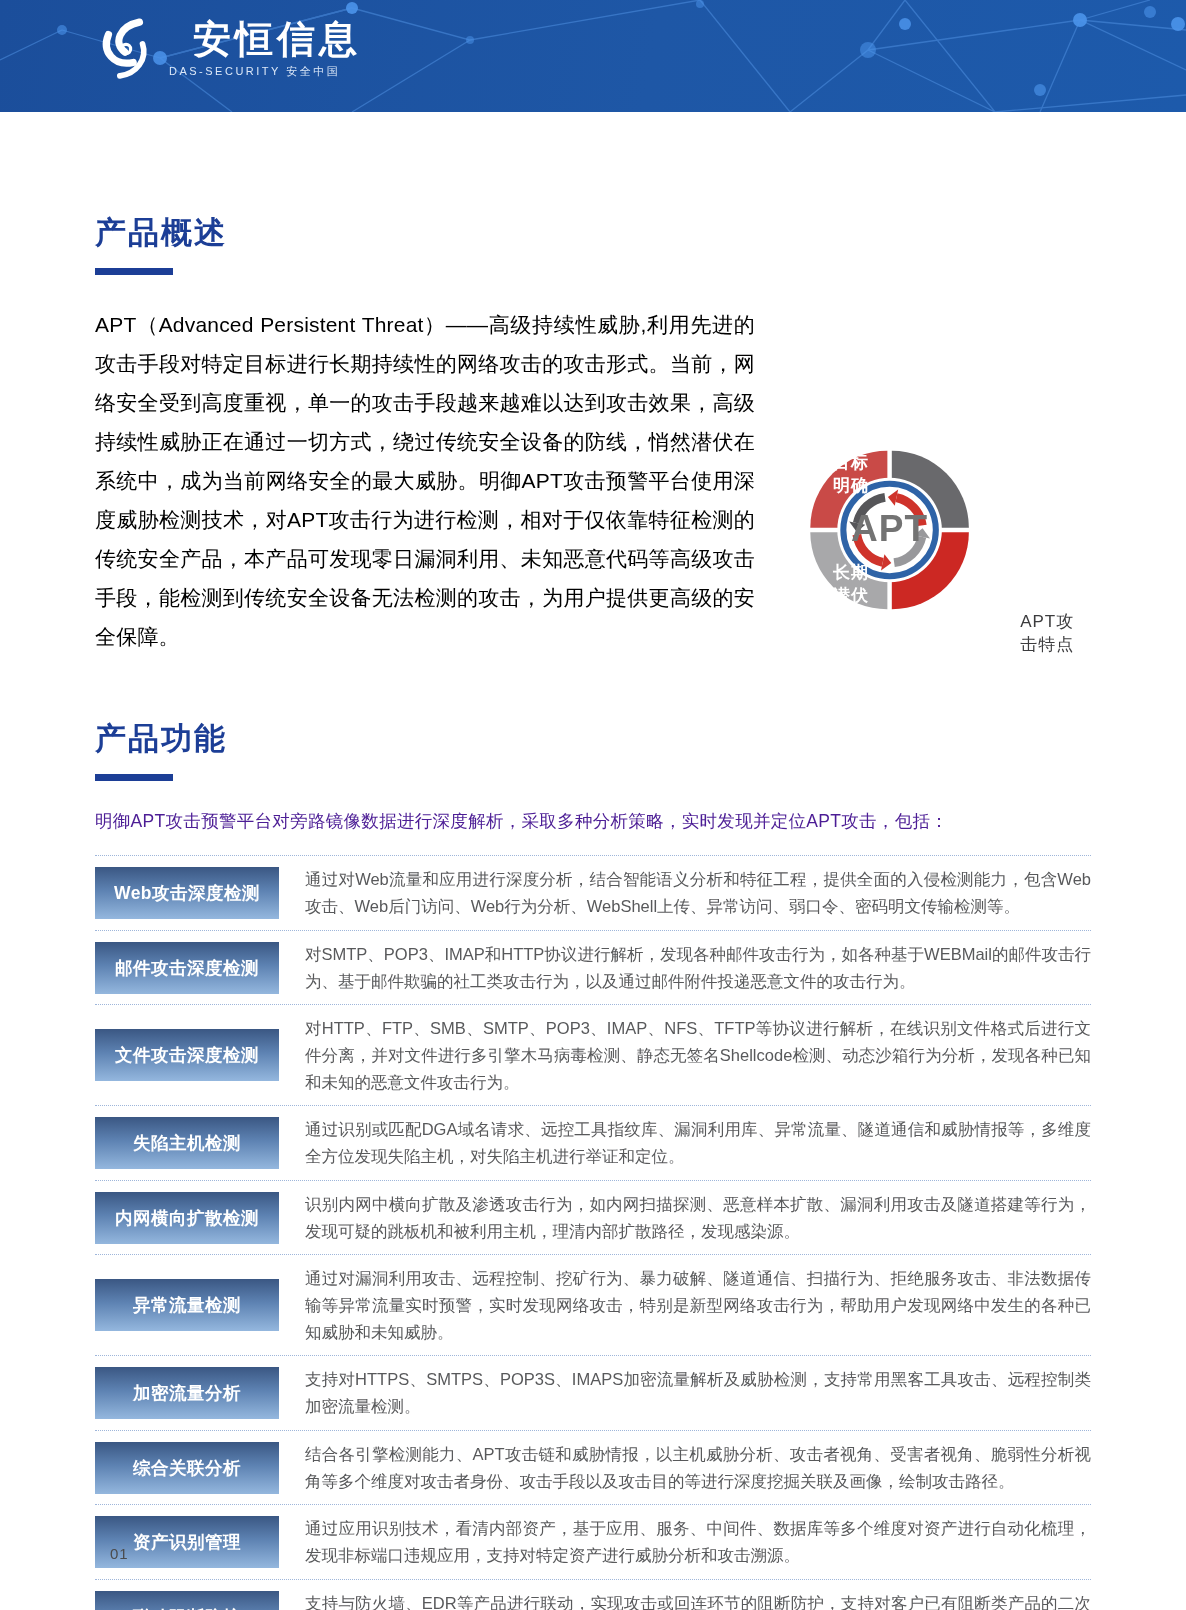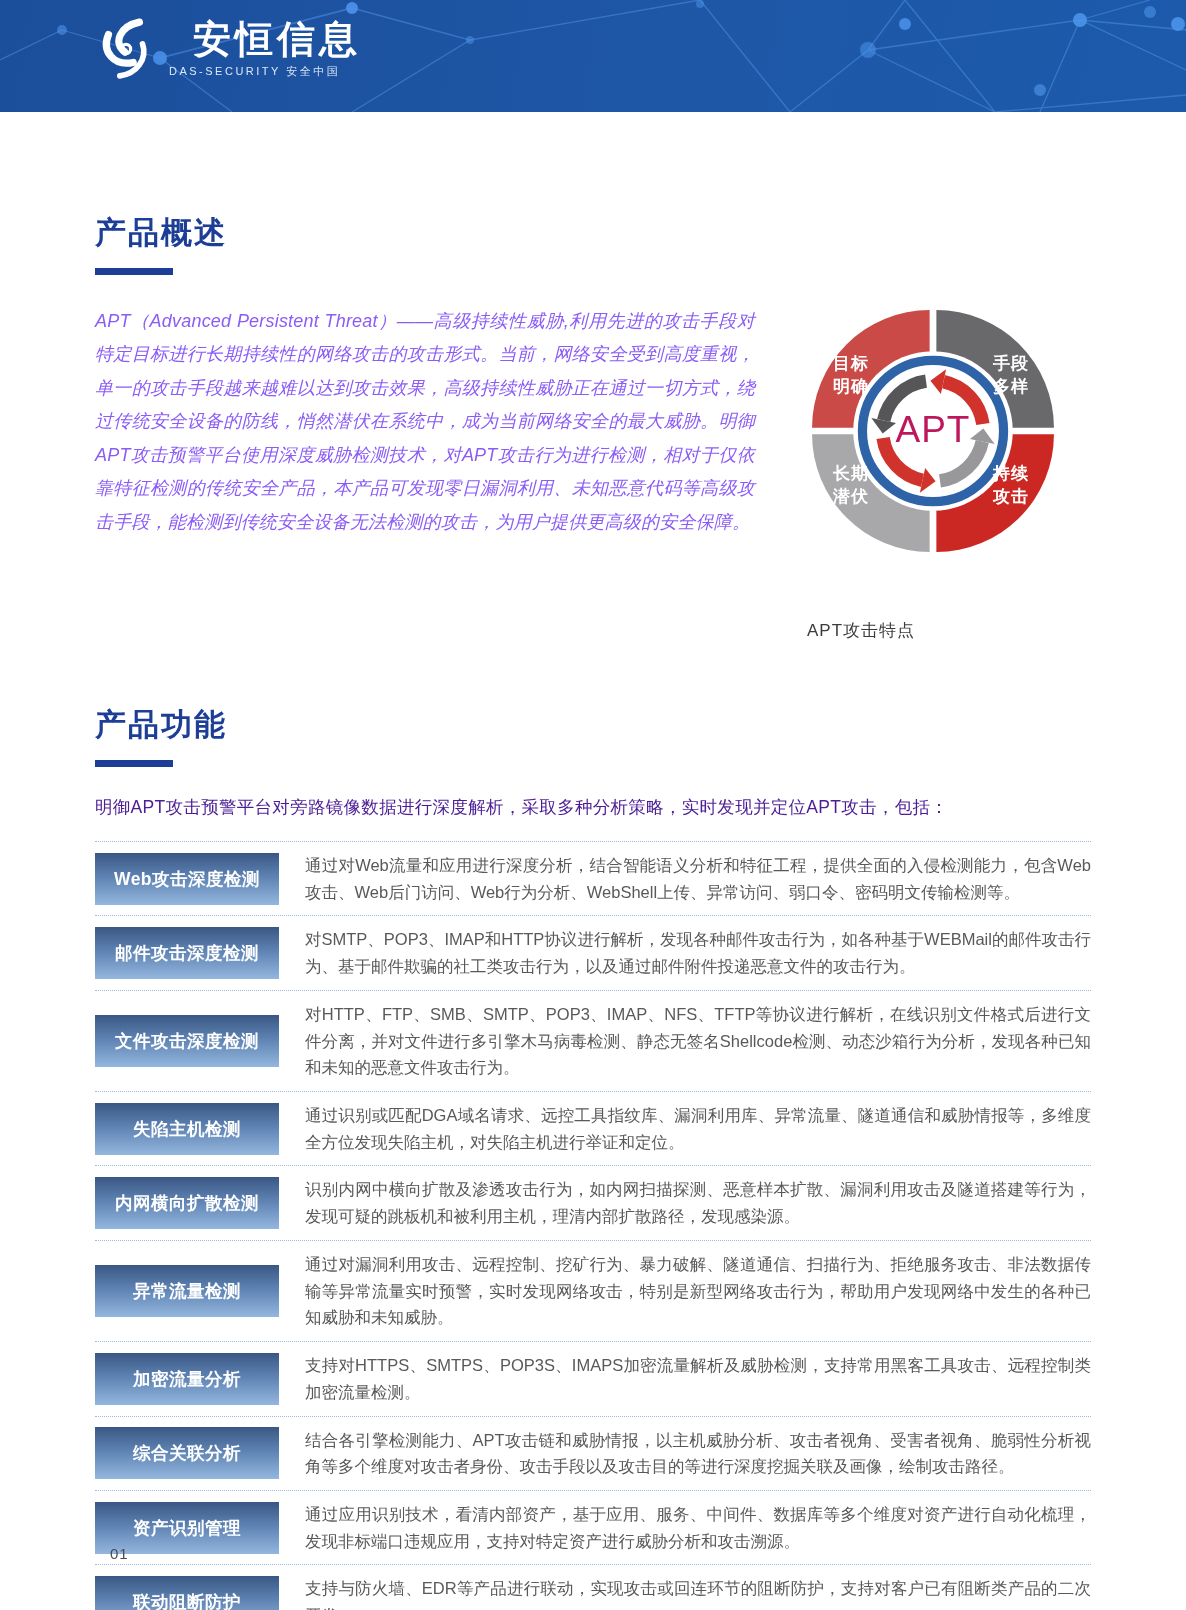--- a/index.html
+++ b/index.html
@@ -21,38 +21,38 @@
   .brand-text { color:#fff; }
   .brand-cn { font-size:38px; font-weight:bold; letter-spacing:4px; line-height:1.1;margin-left:24px; }
   .brand-en { font-size:11px; letter-spacing:2.5px; margin-top:4px; color:#dce8f8; }
   
   .content { padding:0 95px; }
   .sec-title { margin-top:0; color:#1c3e96; font-size:31px; font-weight:bold; letter-spacing:2px; }
   .sec-bar { width:78px; height:7px; background:#1c3e96; margin-top:14px; }
   .overview-wrap { margin-top:100px; }
   .overview-body { display:flex; margin-top:30px; }
   .overview-text {
-    width:660px; font-size:18px; line-height:1.86; color:#8b5cf6;
-    text-align:justify; letter-spacing:0.2px;font-style:italic;
-  }
-  
-  .diagram-col { margin-left:52px; width:284px; display:flex; flex-direction:column; align-items:flex-start;gap:48px; }
+    width:660px; font-size:21px; line-height:1.86; color:#000000;
+    text-align:justify; letter-spacing:0.2px;
+  }
+  
+  .diagram-col { margin-left:52px; width:284px; display:flex; flex-direction:row; align-items:flex-end;gap:48px; }
   .apt-diagram { position:relative; width:252px; height:252px; }
   .apt-diagram svg { width:100%; height:100%; display:block; }
   .quad-label {
     position:absolute; width:2.3em; color:#fff; font-size:17px; font-weight:bold;
     line-height:1.35; letter-spacing:1px; text-align:left;
   }
   .quad-label.tl { left:26px;  top:48px; }
   .quad-label.tr { left:186px; top:48px; }
   .quad-label.bl { left:26px;  top:158px; }
   .quad-label.br { left:186px; top:158px; }
   .apt-center {
     position:absolute; left:50%; top:50%; transform:translate(-50%,-52%);
-    font-size:37px; font-weight:normal; color:#be185d; letter-spacing:1px;
+    font-size:37px; font-weight:bold; color:#737373; letter-spacing:1px;
   }
   .diagram-caption { margin-top:14px; font-size:17px; color:#3c3c3e; letter-spacing:1px; }
   
   .features-wrap { margin-top:62px; }
   .features-intro { margin-top:28px; font-size:17.5px; color:#4c1d95; letter-spacing:0.3px; }
   .feature-list { margin-top:22px; border-bottom:1px dotted #9fb6da; }
   .feature-row { display:flex; align-items:center; border-top:1px dotted #9fb6da; padding:10px 0; min-height:70px; }
   .feature-label {
     flex:0 0 184px; height:52px; display:flex; align-items:center; justify-content:center;
     background:linear-gradient(to bottom,#3a5783 0%, #5d82b2 45%, #94b7de 100%);

